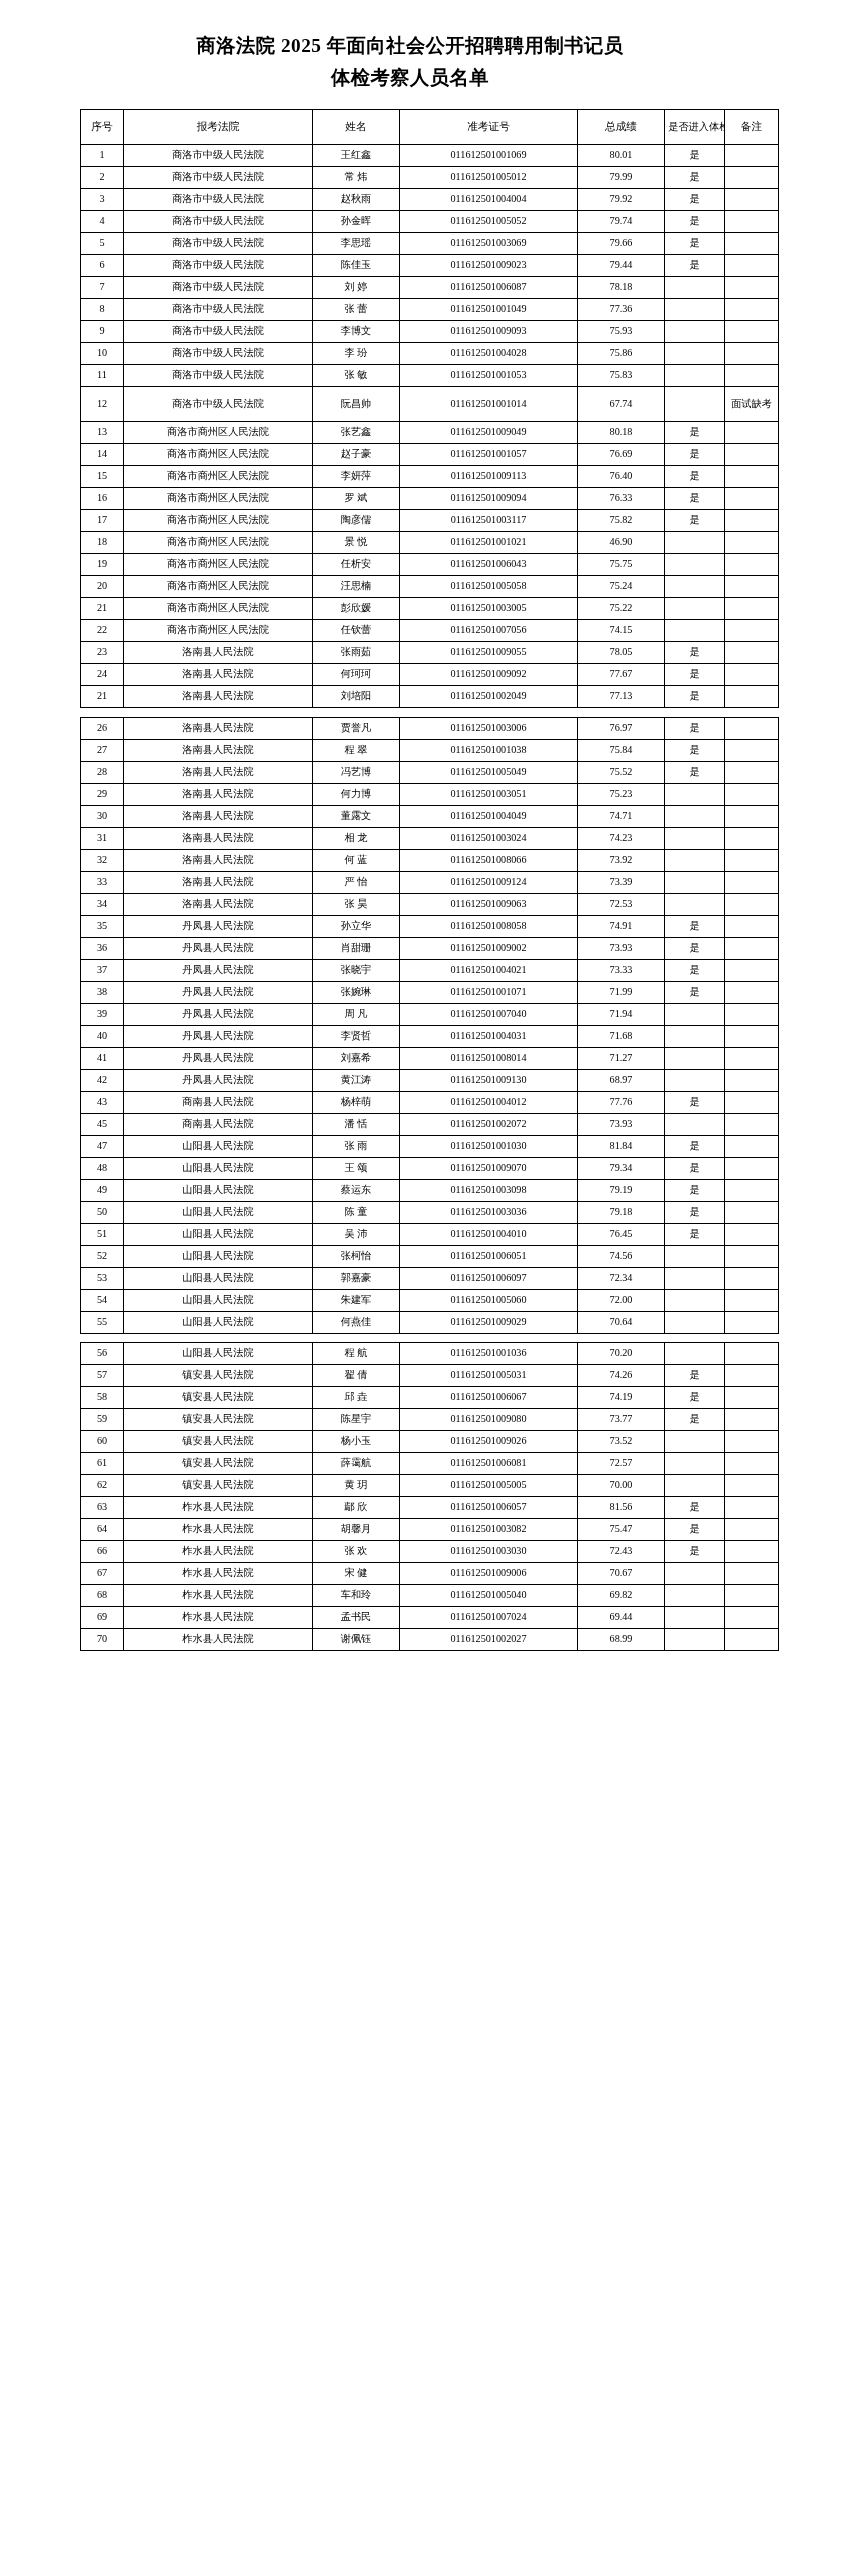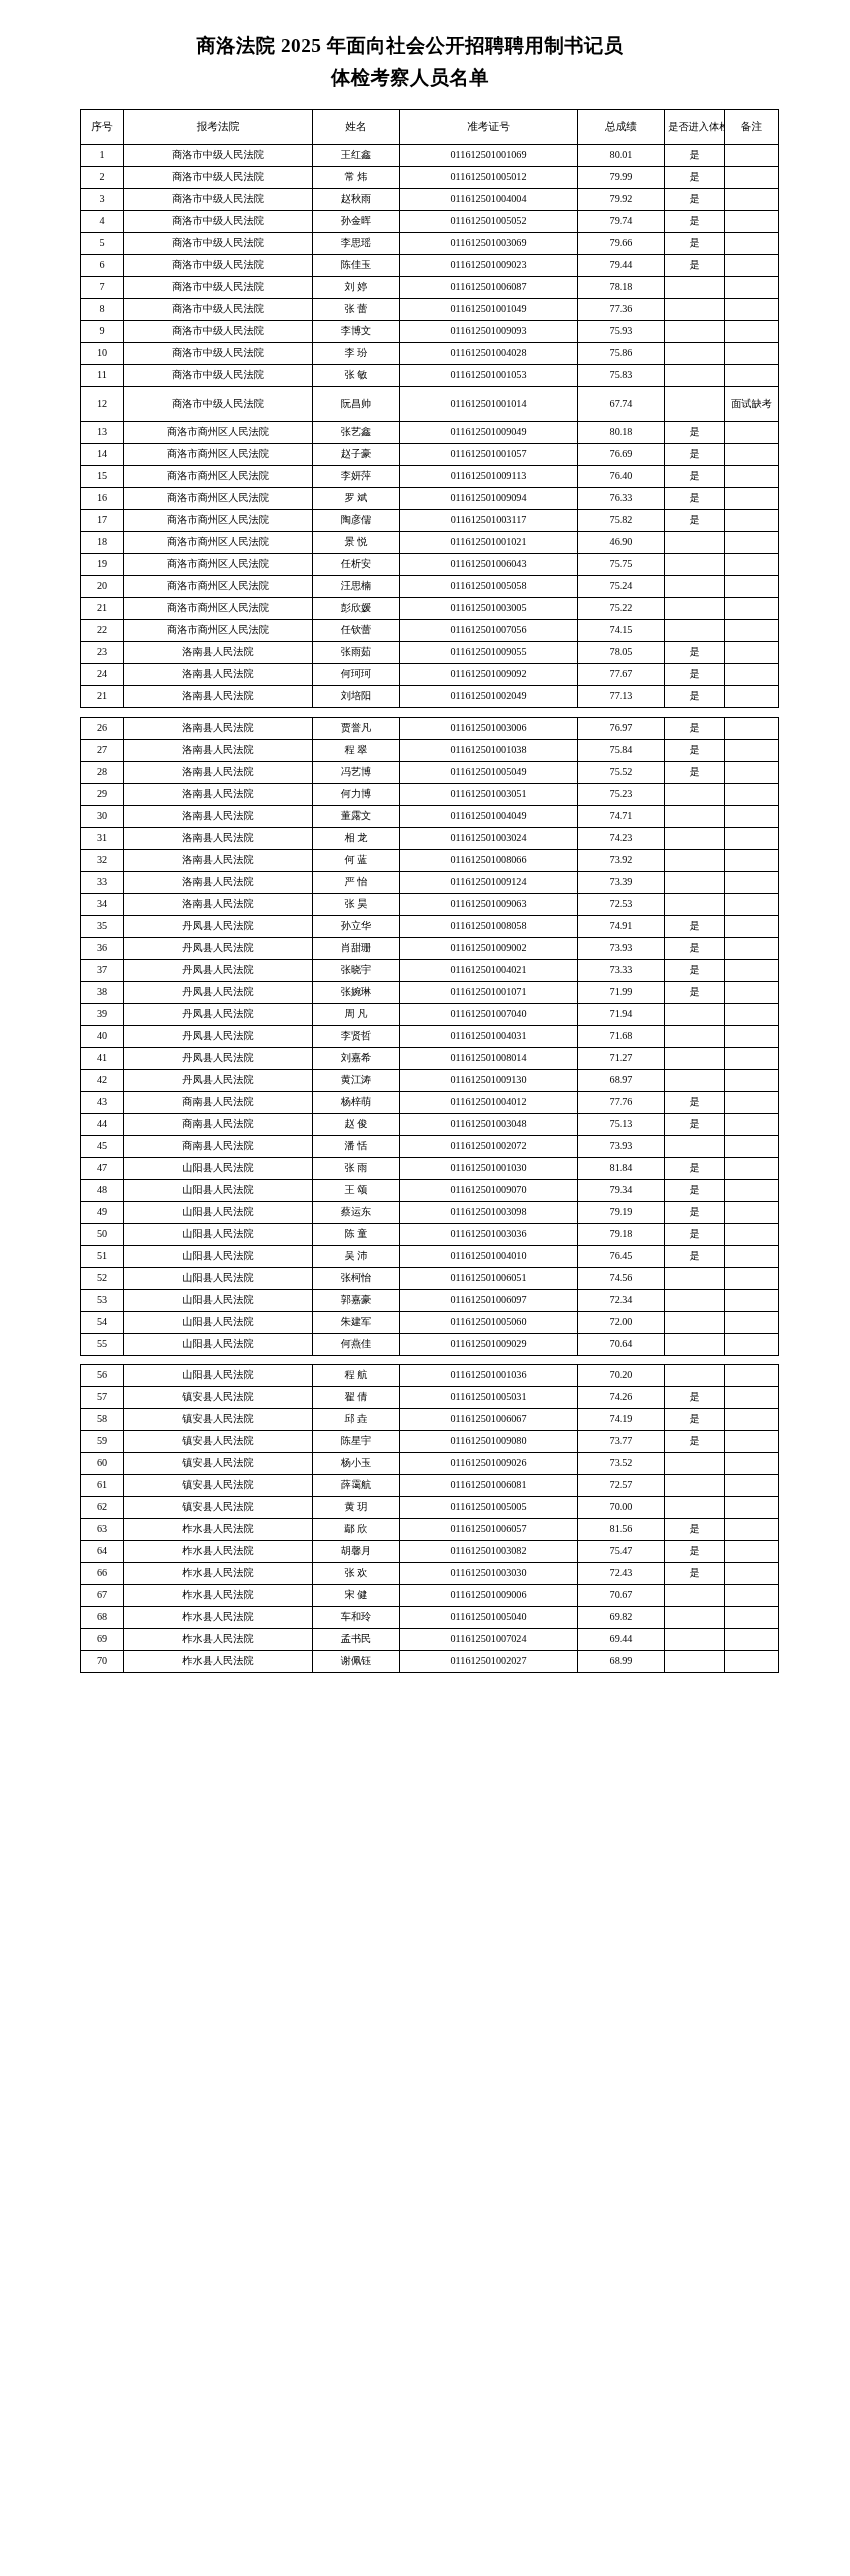--- a/index.html
+++ b/index.html
@@ -493,29 +493,20 @@
         <tr>
           <td>43</td>
           <td>商南县人民法院</td>
           <td class="name">杨梓萌</td>
           <td>011612501004012</td>
           <td>77.76</td>
           <td>是</td>
           <td class="note-wrap"></td>
         </tr>
         <tr>
-          <td>44</td>
-          <td>商南县人民法院</td>
-          <td class="name">赵  俊</td>
-          <td>011612501003048</td>
-          <td>75.13</td>
-          <td>是</td>
-          <td class="note-wrap"></td>
-        </tr>
-        <tr>
           <td>45</td>
           <td>商南县人民法院</td>
           <td class="name">潘  恬</td>
           <td>011612501002072</td>
           <td>73.93</td>
           <td></td>
           <td class="note-wrap"></td>
         </tr>
         <tr>
           <td>47</td>

